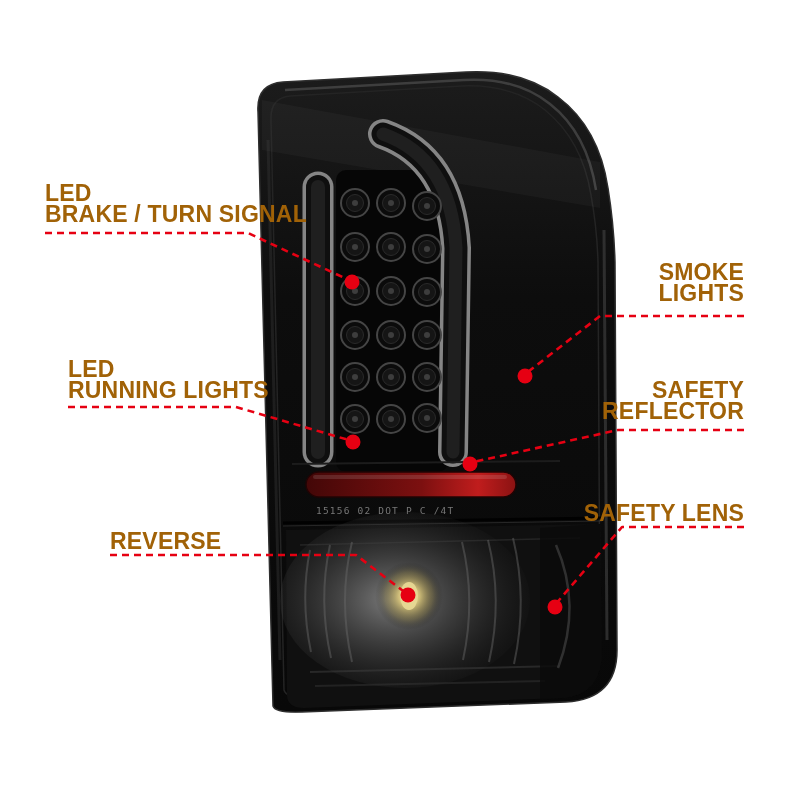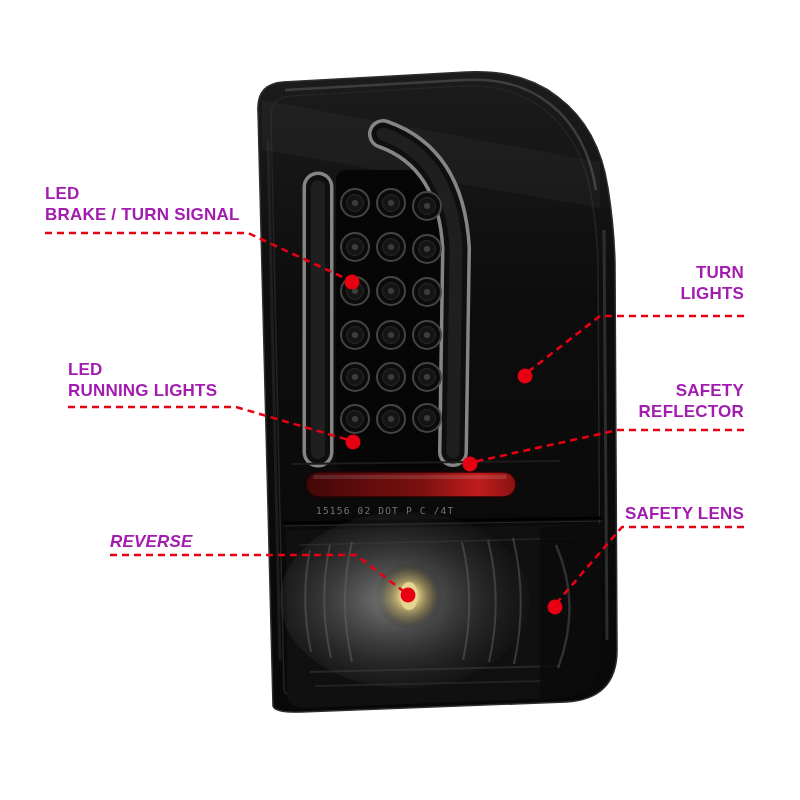--- a/index.html
+++ b/index.html
@@ -7,34 +7,34 @@
     position: relative;
     width: 800px;
     height: 800px;
     background: #ffffff;
     font-family: "Liberation Sans", sans-serif;
     overflow: hidden;
   }
   .layer { position: absolute; left: 0; top: 0; }
   .callout {
     position: absolute;
-    font-size: 17px;
+    font-size: 23px;
     font-weight: bold;
-    color: #a21caf;
+    color: #a16207;
     line-height: 21px;
     letter-spacing: 0.2px;
     white-space: nowrap;
   }
   .callout span { display: block; }
   .right { text-align: right; }
   .co-brake     { left: 45px;  top: 183px; }
   .co-housing   { right: 56px; top: 262px; }
   .co-running   { left: 68px;  top: 359px; }
   .co-reflector { right: 56px; top: 380px; margin-left: 8px; }
-  .co-reverse   { left: 110px; top: 531px; font-style: italic; }
+  .co-reverse   { left: 110px; top: 531px; }
   .co-smoke     { right: 56px; top: 503px; }
   .callout-line {
     fill: none;
     stroke: #e60012;
     stroke-width: 2.6;
     stroke-dasharray: 7 5;
     stroke-linejoin: round;
   }
   .callout-dot { fill: #e60012; }
 </style>
@@ -176,21 +176,21 @@
     <polyline class="callout-line" points="744,527 622,527 554,606"></polyline>
     <circle class="callout-dot" cx="555" cy="607" r="7.5"></circle>
   </svg>
 
   <div class="callout co-brake">
     <span>LED</span>
     <span>BRAKE / TURN SIGNAL</span>
   </div>
 
   <div class="callout co-housing right">
-    <span>TURN</span>
+    <span>SMOKE</span>
     <span>LIGHTS</span>
   </div>
 
   <div class="callout co-running">
     <span>LED</span>
     <span>RUNNING LIGHTS</span>
   </div>
 
   <div class="callout co-reflector right">
     <span>SAFETY</span>

